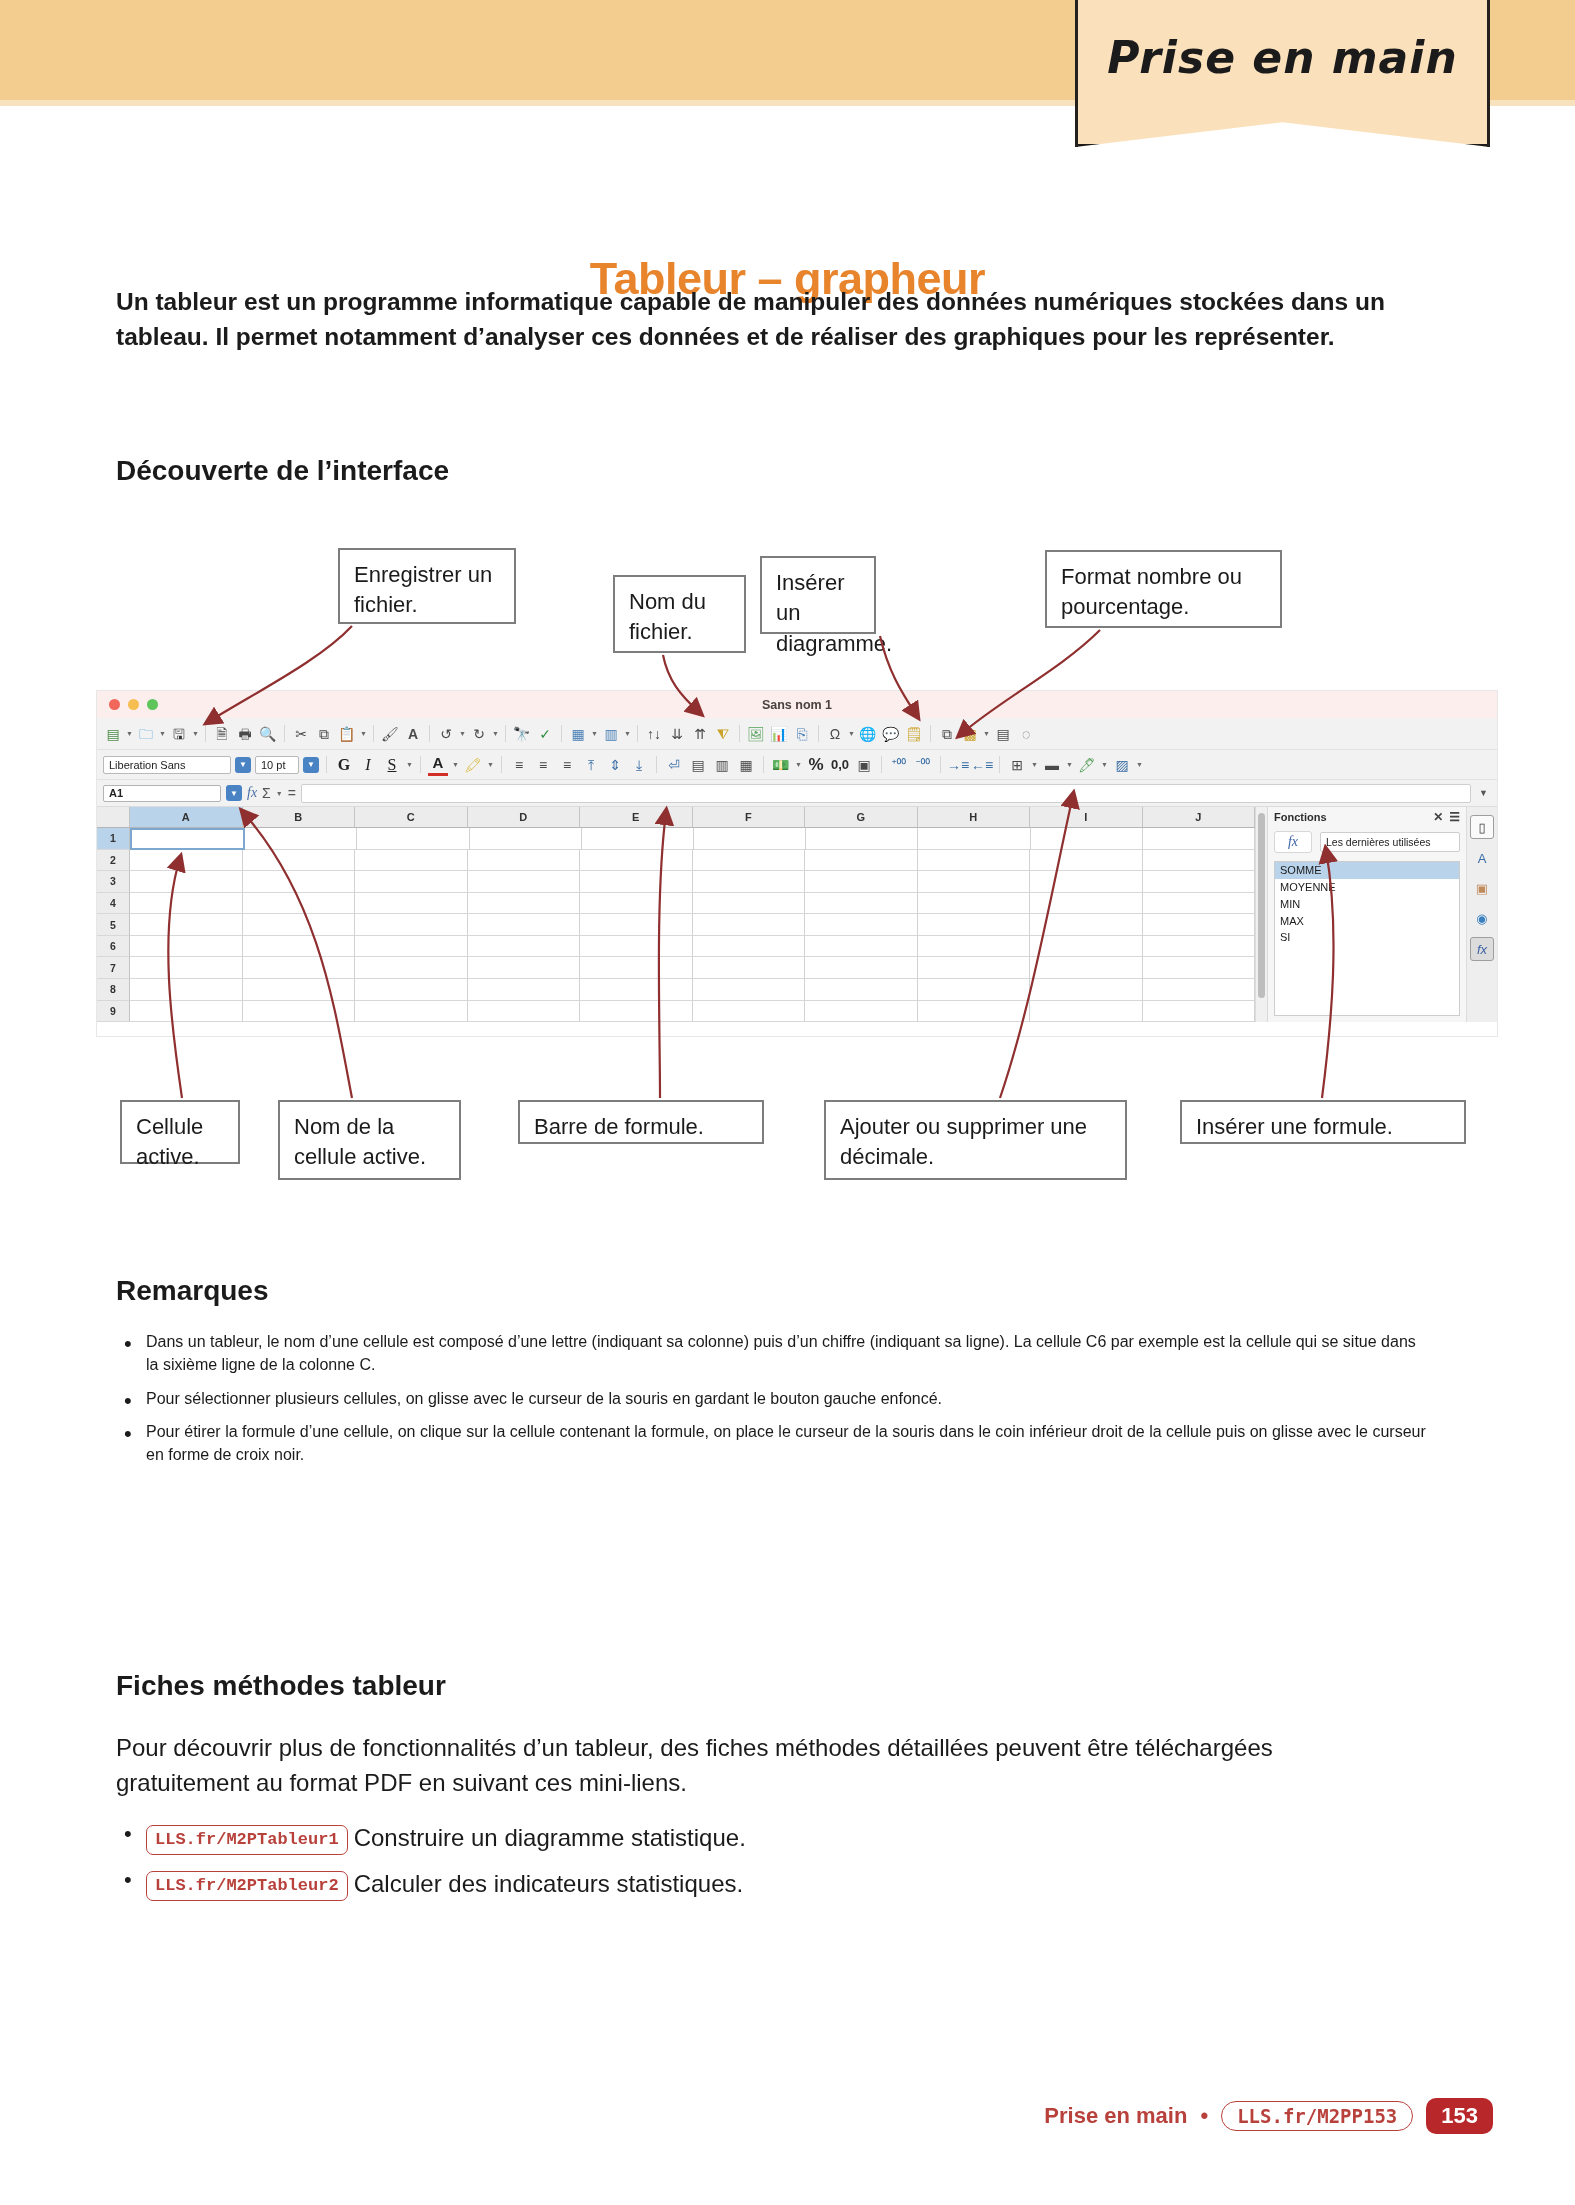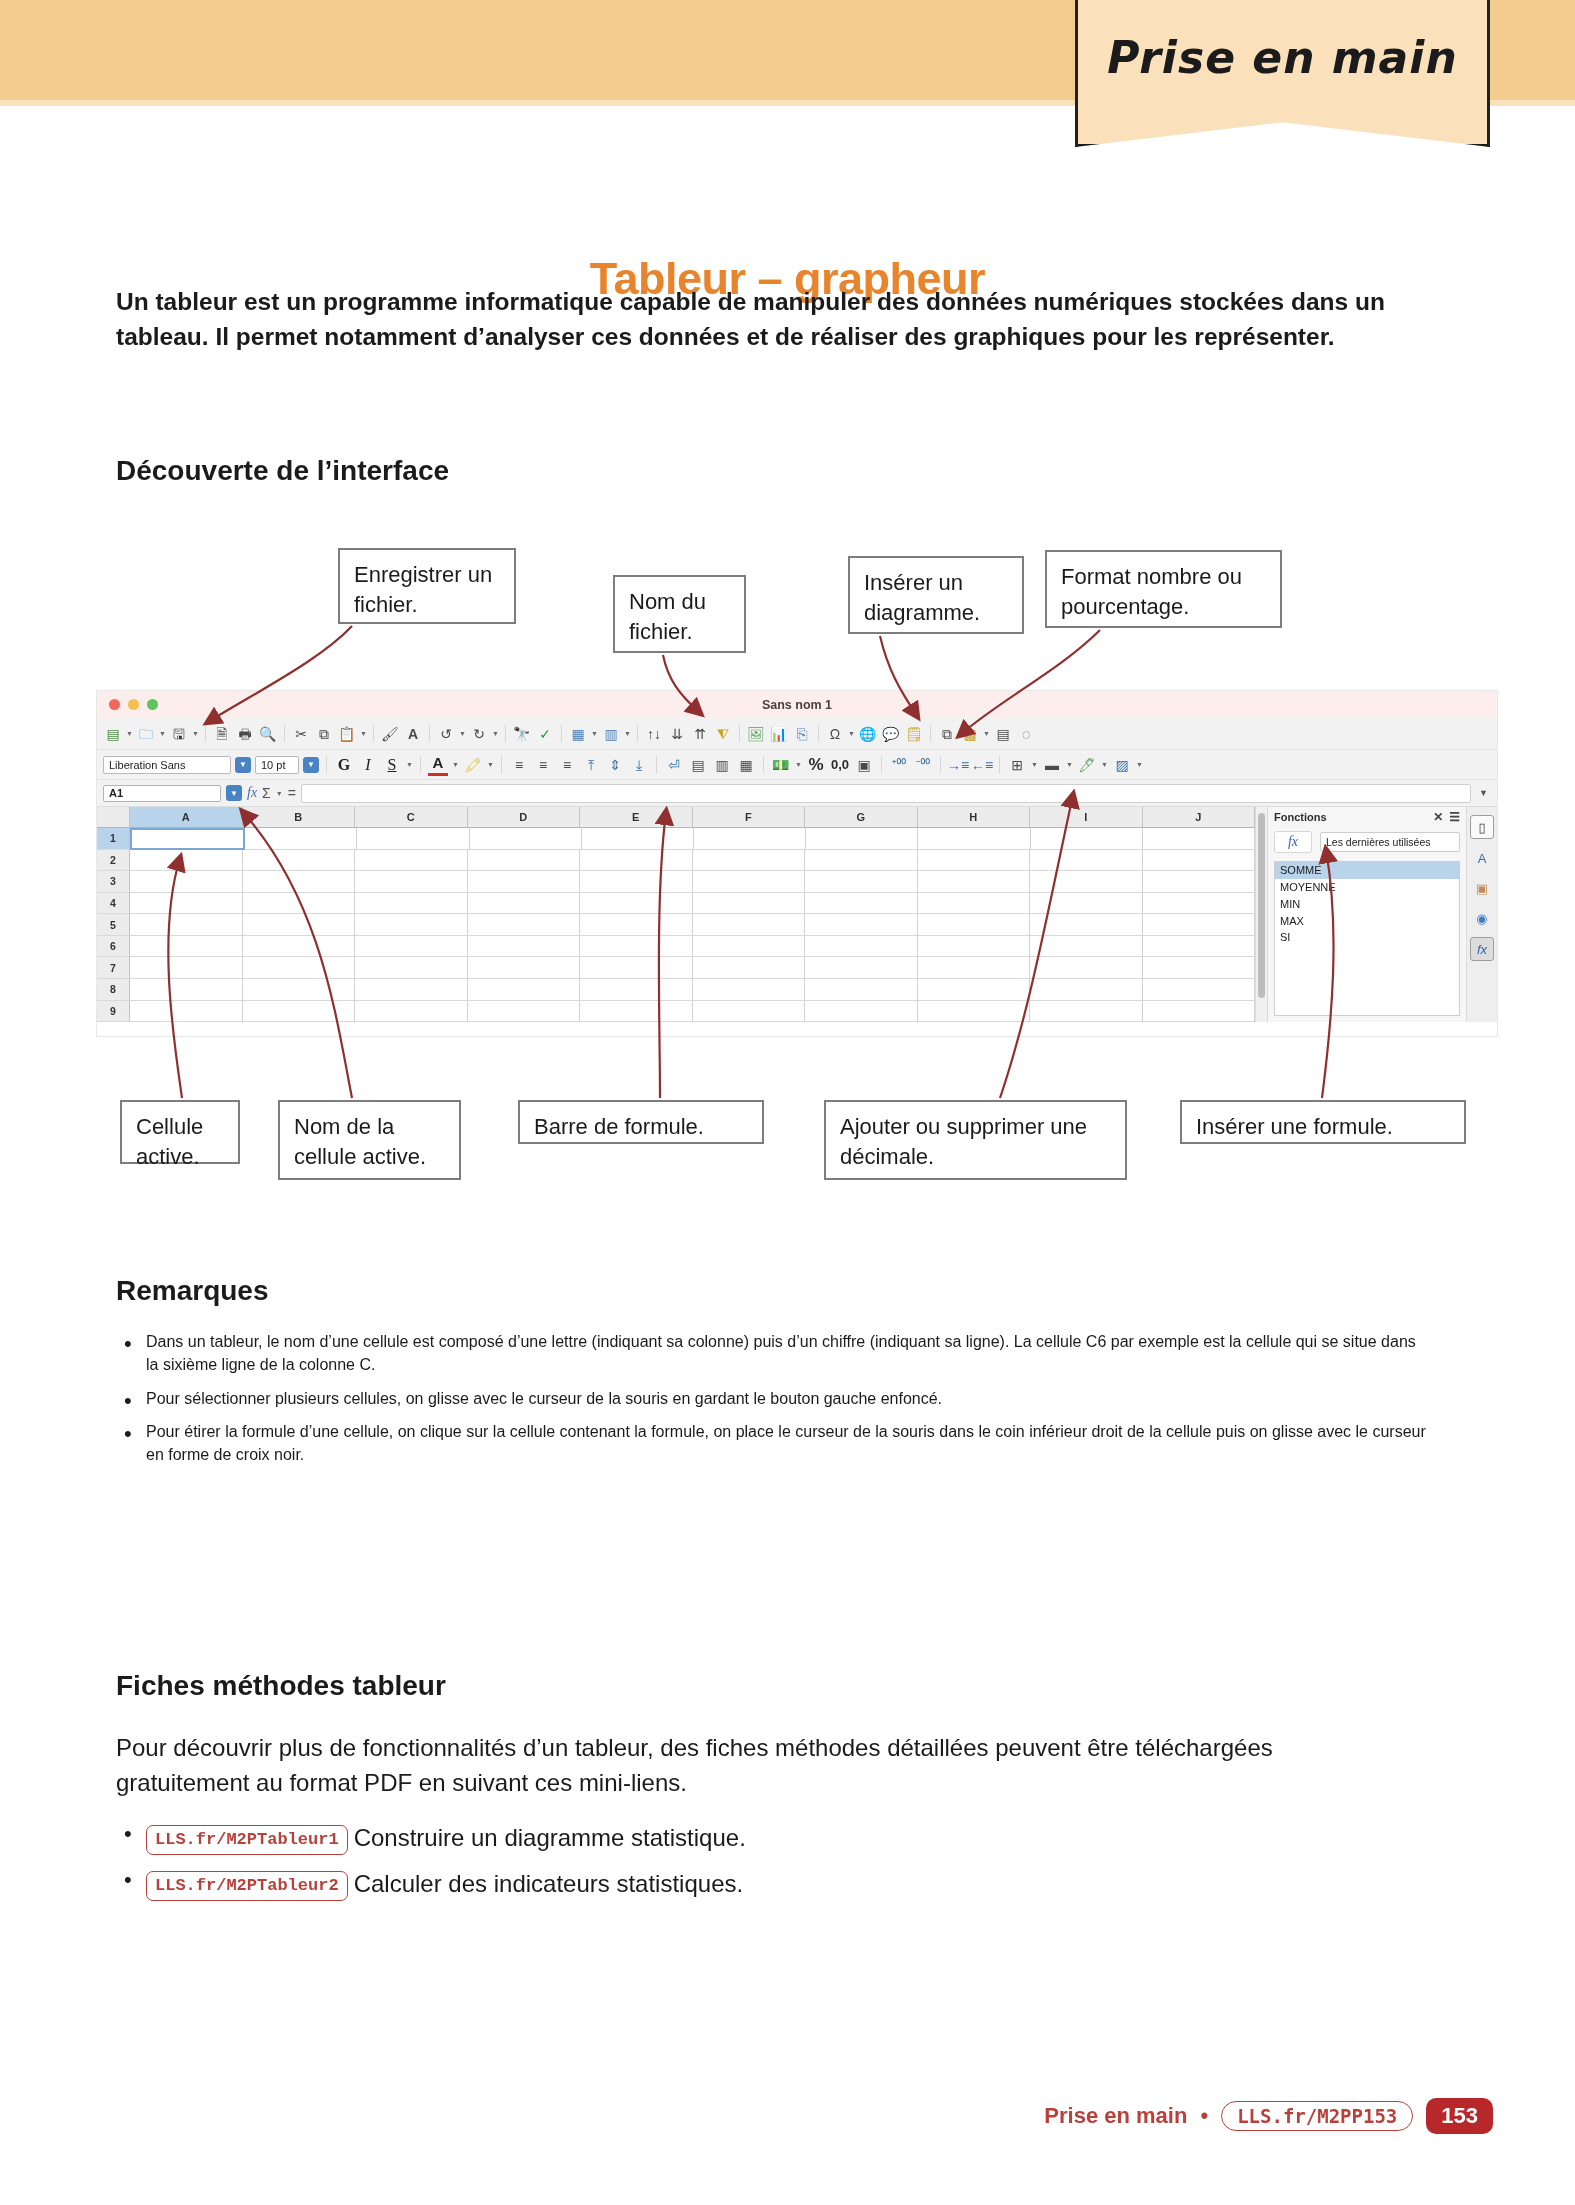--- a/index.html
+++ b/index.html
@@ -76,21 +76,21 @@
     border:2px solid #7d7d7d;
     background:#ffffff;
     box-sizing:border-box;
     font-size:22px;line-height:1.38;
     color:#1b1b1b;
     padding:10px 14px;
     z-index:6;
   }
   #c-save{left:338px;top:548px;width:178px;height:76px;}
   #c-filename{left:613px;top:575px;width:133px;height:78px;}
-  #c-chart{left:848px;top:556px;width:176px;height:78px;}
+  #c-chart{left:760px;top:556px;width:116px;height:78px;}
   #c-format{left:1045px;top:550px;width:237px;height:78px;}
   #c-active{left:120px;top:1100px;width:120px;height:64px;}
   #c-cellname{left:278px;top:1100px;width:183px;height:80px;}
   #c-formulabar{left:518px;top:1100px;width:246px;height:44px;}
   #c-decimal{left:824px;top:1100px;width:303px;height:80px;}
   #c-formula{left:1180px;top:1100px;width:286px;height:44px;}
   
   #arrows{
     position:absolute;left:0;top:0;width:1575px;height:2205px;
     pointer-events:none;z-index:7;

